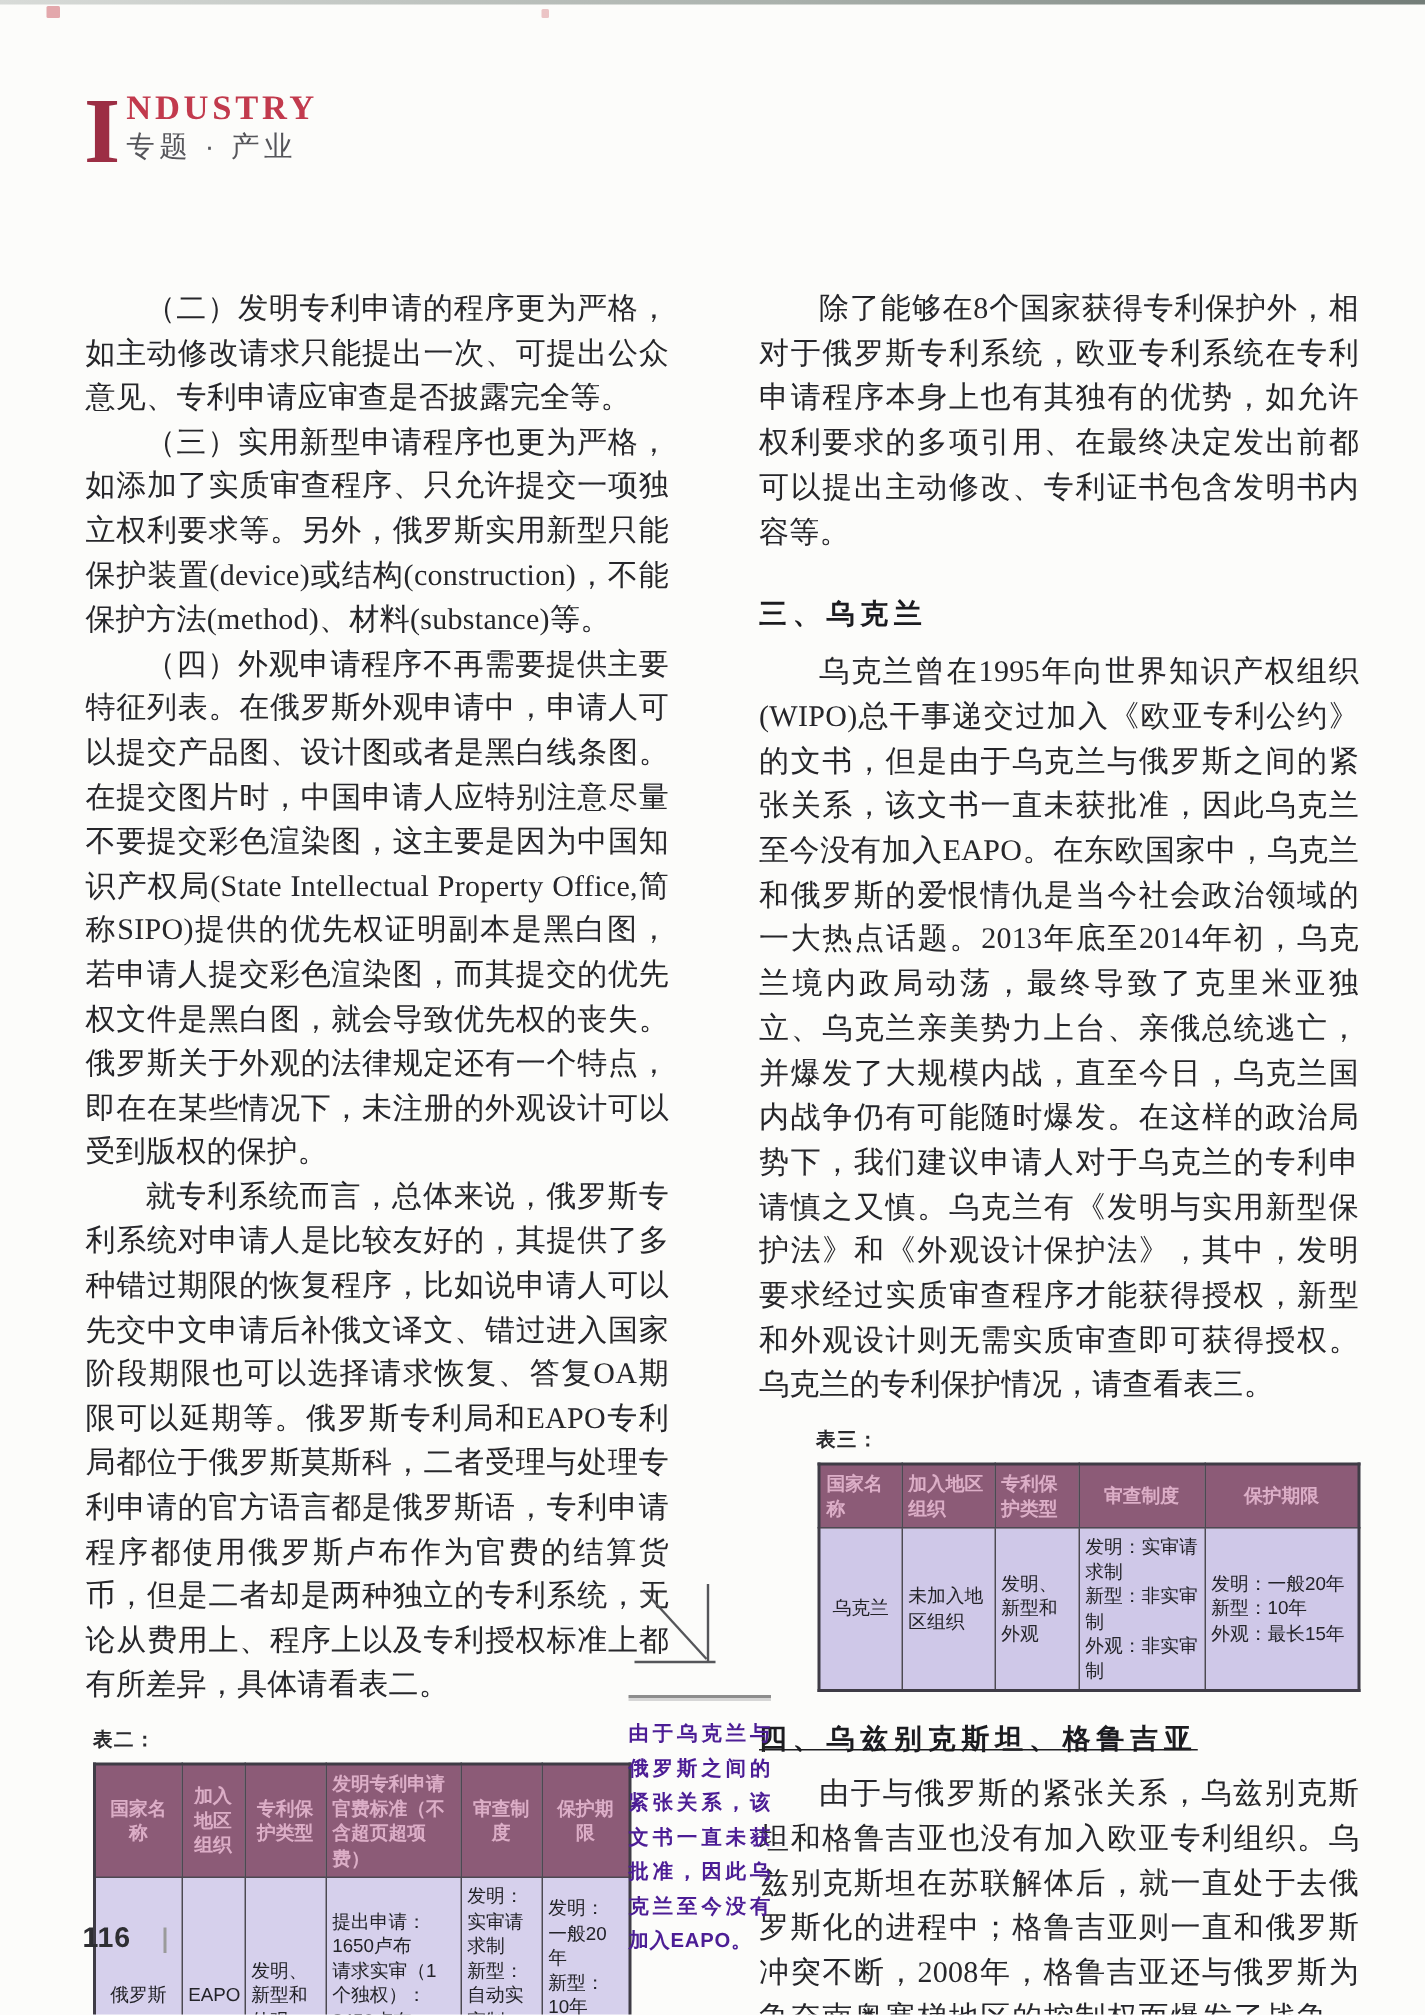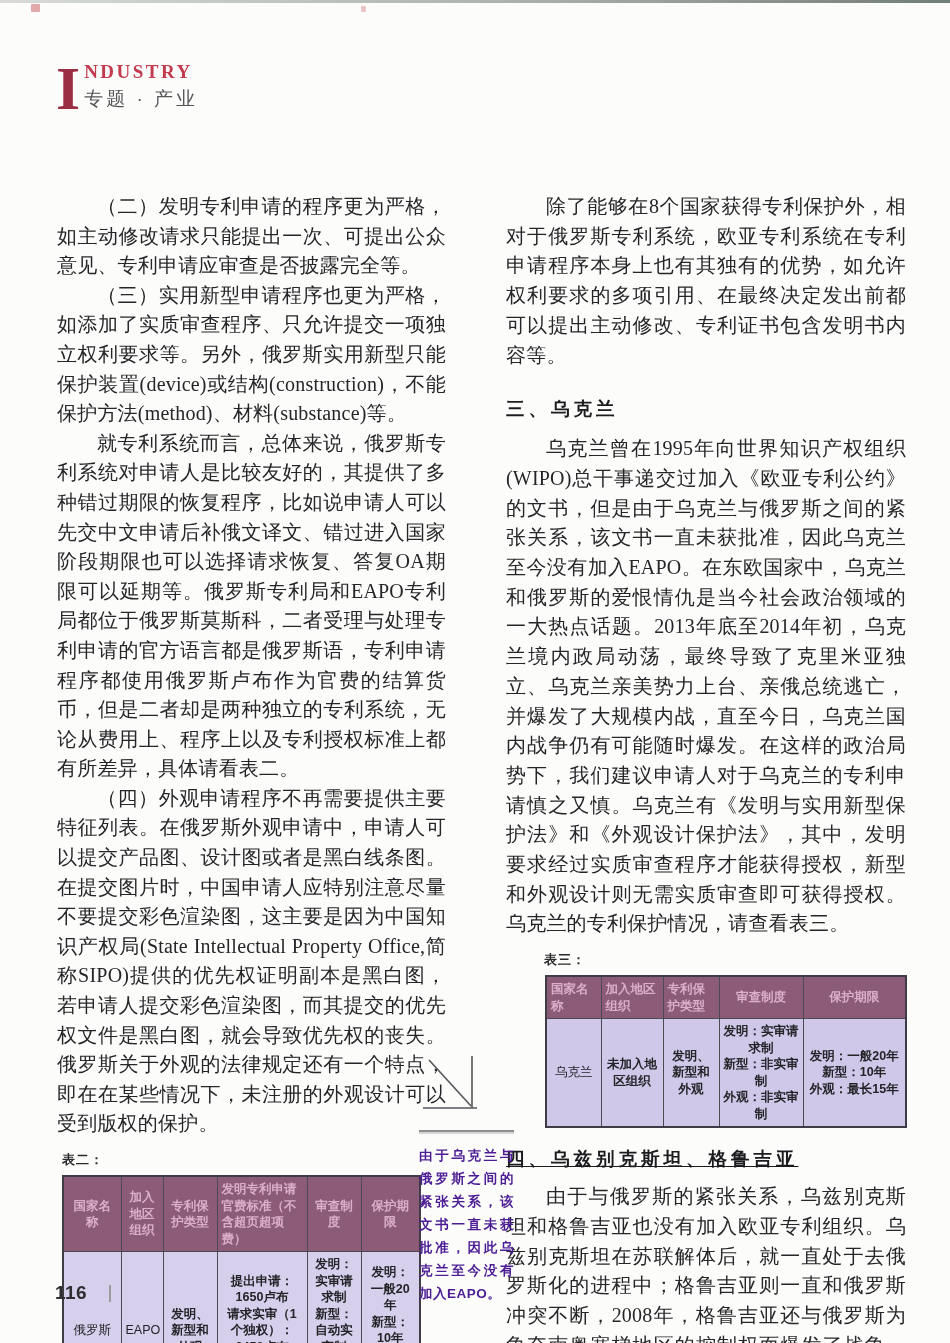--- a/index.html
+++ b/index.html
@@ -11,21 +11,21 @@
   }
   .scan-edge-top{position:absolute;top:0;left:0;width:950px;height:3px;
     background:linear-gradient(to right,#d8dbd8 0%,#aab1ac 55%,#737d78 100%);}
   .scan-mark{position:absolute;background:#c5424d;opacity:.45;border-radius:1px;}
 
   
   .mag-header{position:absolute;left:56px;top:60px;display:flex;align-items:flex-start;}
   .mag-initial{font-size:62px;line-height:56px;font-weight:bold;color:#9c2e44;
     font-family:"Liberation Serif",serif;margin-right:4px;}
   .mag-right{display:flex;flex-direction:column;}
-  .mag-rest{font-size:19px;line-height:24px;letter-spacing:2.5px;font-weight:600;color:#c23a4d;
+  .mag-rest{font-size:23px;line-height:24px;letter-spacing:2.5px;font-weight:600;color:#c23a4d;
     font-family:"Liberation Serif",serif;}
   .mag-sub{font-size:19px;line-height:24px;letter-spacing:3px;color:#55555a;margin-top:3px;
     font-family:"Liberation Sans","DejaVu Sans",sans-serif;}
 
   
   .col{position:absolute;top:192px;}
   .col-left{left:57px;width:389px;}
   .col-right{left:506px;width:400px;}
   .para{font-size:20px;line-height:29.6px;text-align:justify;text-indent:2em;margin:0;
     letter-spacing:.2px;}
@@ -40,21 +40,21 @@
     font-family:"Liberation Sans","DejaVu Sans",sans-serif;
     font-size:12.5px;line-height:16.5px;color:#232328;}
   table.ptable th,table.ptable td{border:1.6px solid #4c4952;padding:4px 4px;vertical-align:middle;}
   table.ptable{border:2.5px solid #3f3c46;}
   table.ptable th{background:#8c5b77;color:#dcaec7;font-weight:bold;text-align:center;}
   table.ptable th.tl{text-align:left;}
   table.ptable td{background:#cfc8e8;}
   table.t2 td{background:#d6d0ec;}
   table.t2 tr.r2 td{background:#c8c0e3;}
   td.ctr{text-align:center;}
-  td.lft{text-align:center;font-weight:bold;}
+  td.lft{text-align:left;}
   .pre{white-space:pre-line;}
   .t2{margin-left:5px;width:357px;table-layout:fixed;}
   .t3{margin-left:39px;width:360px;table-layout:fixed;}
 
   
   .pullquote{position:absolute;left:419px;top:1056px;width:95px;}
   .pq-arrow{display:block;}
   .pq-rule{border:0;border-top:2px solid #8d8d8d;box-shadow:0 2px 0 #d6d6d6;margin:16px 0 0 0;}
   .pq-text{margin-top:12px;font-family:"Liberation Sans","DejaVu Sans",sans-serif;
     font-weight:bold;font-size:13.5px;line-height:23px;color:#4c1d95;text-align:justify;
@@ -77,22 +77,22 @@
   <span class="mag-initial">I</span>
   <span class="mag-right">
     <span class="mag-rest">NDUSTRY</span>
     <span class="mag-sub">专题 · 产业</span>
   </span>
 </div>
 
 <div class="col col-left">
   <p class="para">（二）发明专利申请的程序更为严格，如主动修改请求只能提出一次、可提出公众意见、专利申请应审查是否披露完全等。</p>
   <p class="para">（三）实用新型申请程序也更为严格，如添加了实质审查程序、只允许提交一项独立权利要求等。另外，俄罗斯实用新型只能保护装置(device)或结构(construction)，不能保护方法(method)、材料(substance)等。</p>
+  <p class="para">（四）外观申请程序不再需要提供主要特征列表。在俄罗斯外观申请中，申请人可以提交产品图、设计图或者是黑白线条图。在提交图片时，中国申请人应特别注意尽量不要提交彩色渲染图，这主要是因为中国知识产权局(State Intellectual Property Office,简称SIPO)提供的优先权证明副本是黑白图，若申请人提交彩色渲染图，而其提交的优先权文件是黑白图，就会导致优先权的丧失。俄罗斯关于外观的法律规定还有一个特点，即在在某些情况下，未注册的外观设计可以受到版权的保护。</p>
   <p class="para">就专利系统而言，总体来说，俄罗斯专利系统对申请人是比较友好的，其提供了多种错过期限的恢复程序，比如说申请人可以先交中文申请后补俄文译文、错过进入国家阶段期限也可以选择请求恢复、答复OA期限可以延期等。俄罗斯专利局和EAPO专利局都位于俄罗斯莫斯科，二者受理与处理专利申请的官方语言都是俄罗斯语，专利申请程序都使用俄罗斯卢布作为官费的结算货币，但是二者却是两种独立的专利系统，无论从费用上、程序上以及专利授权标准上都有所差异，具体请看表二。</p>
-  <p class="para">（四）外观申请程序不再需要提供主要特征列表。在俄罗斯外观申请中，申请人可以提交产品图、设计图或者是黑白线条图。在提交图片时，中国申请人应特别注意尽量不要提交彩色渲染图，这主要是因为中国知识产权局(State Intellectual Property Office,简称SIPO)提供的优先权证明副本是黑白图，若申请人提交彩色渲染图，而其提交的优先权文件是黑白图，就会导致优先权的丧失。俄罗斯关于外观的法律规定还有一个特点，即在在某些情况下，未注册的外观设计可以受到版权的保护。</p>
 
   <div class="tbl-label">表二：</div>
   <table class="ptable t2">
     <colgroup>
       <col style="width:58px">
         <col style="width:42px">
         <col style="width:54px">
       <col style="width:90px">
         <col style="width:54px">
         <col style="width:59px">

